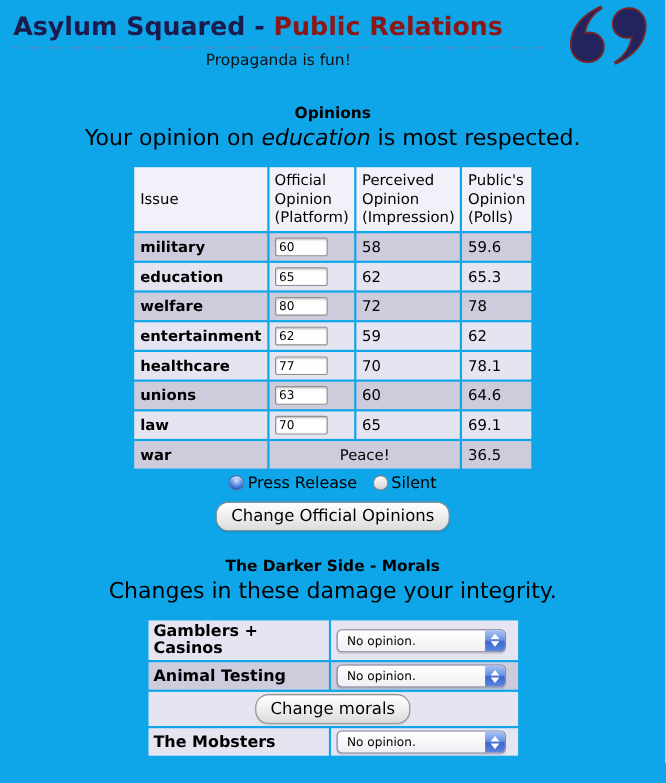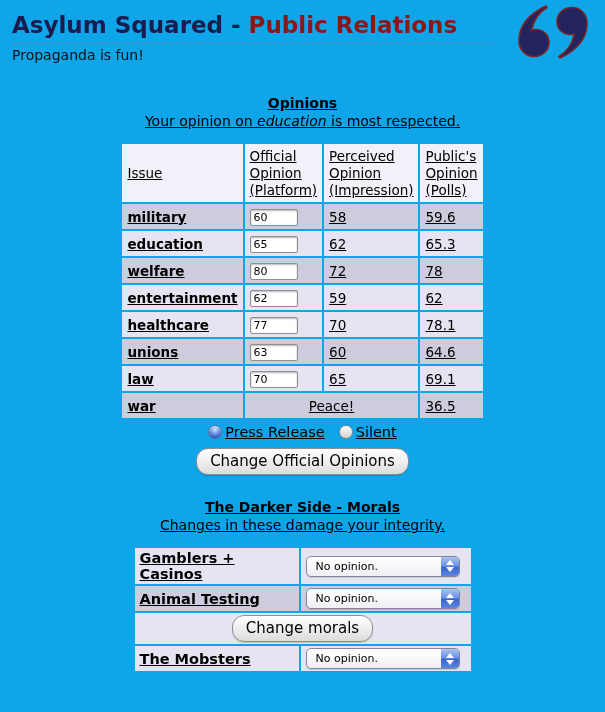--- a/index.html
+++ b/index.html
@@ -29,38 +29,38 @@
     font-weight: bold;
     letter-spacing: 0px;
     line-height: 1.15;
     white-space: nowrap;
   }
   .t-navy { color: #1b1b4e; }
   .t-red  { color: #8c1717; }
   .subtitle {
     width: 482px;
     margin-left: 12px;
-    text-align: left;
+    text-align: center;
     font-size: 14px;
     color: #111;
     margin-top: 3px;
   }
   .quote-badge {
     position: absolute;
     top: 3px;
     right: 14px;
     width: 76px;
     height: 58px;
   }
 
   
-  .section { text-align: center; text-decoration: underline; }
+  .section { text-align: center; }
   .sec-opinions { margin-top: 32px; }
   h2 { font-size: 14px; font-weight: bold; }
-  .sec-desc { font-size: 14px; margin-top: 2px; }
+  .sec-desc { font-size: 20px; margin-top: 2px; }
   .sec-desc i { font-style: italic; }
 
   
   table { border-collapse: separate; border-spacing: 2px; margin: 13px auto 0; }
   td, th { font-size: 13.5px; text-align: left; padding: 2px 5px; vertical-align: middle; }
   tr.hdr td {
     background: #f1f1f9;
     font-weight: normal;
     line-height: 1.28;
     height: 58px;
@@ -88,21 +88,21 @@
 
   
   .radio-row {
     margin-top: 4px;
     display: flex;
     justify-content: center;
     align-items: center;
     gap: 14px;
     font-size: 14.5px;
   }
-  .radio-opt { display: inline-flex; align-items: center; gap: 3px; cursor: default; }
+  .radio-opt { display: inline-flex; align-items: flex-start; gap: 3px; cursor: default; }
   .radio {
     width: 14px; height: 14px;
     border-radius: 50%;
     border: 1px solid #888;
     background: linear-gradient(#ffffff, #d2d2d2);
     box-shadow: inset 0 1px 1px rgba(255,255,255,.8);
   }
   .radio.on {
     border: 1px solid #5a6f9e;
     background: radial-gradient(circle at 50% 30%, #d6e6ff 0%, #6f9ae8 40%, #2f5cc4 75%, #244aa6 100%);

